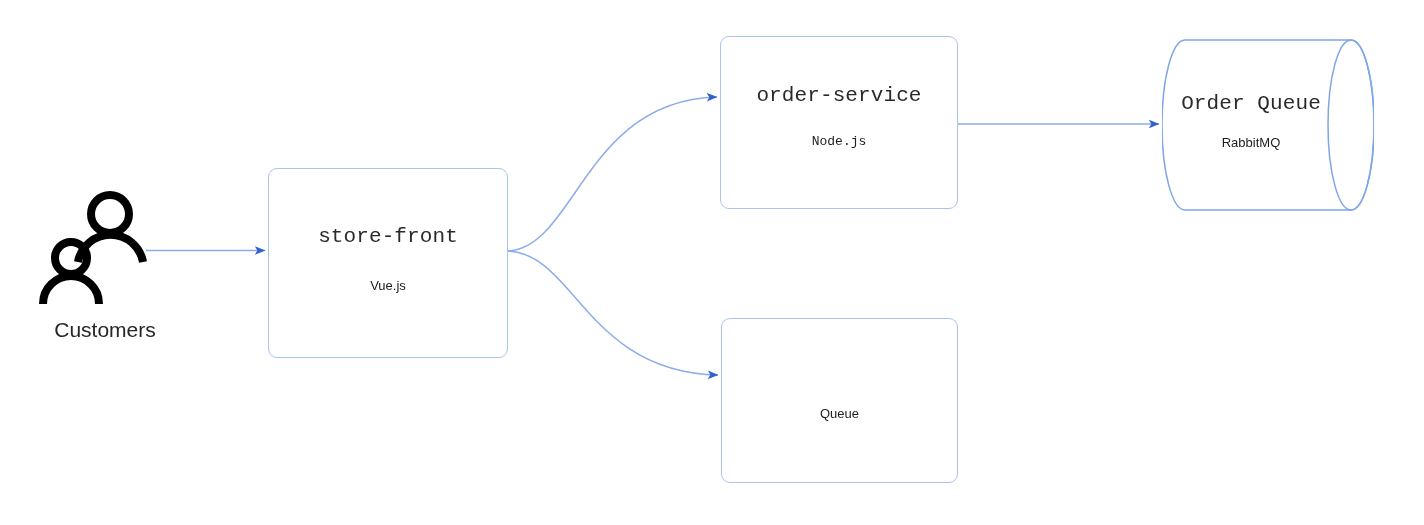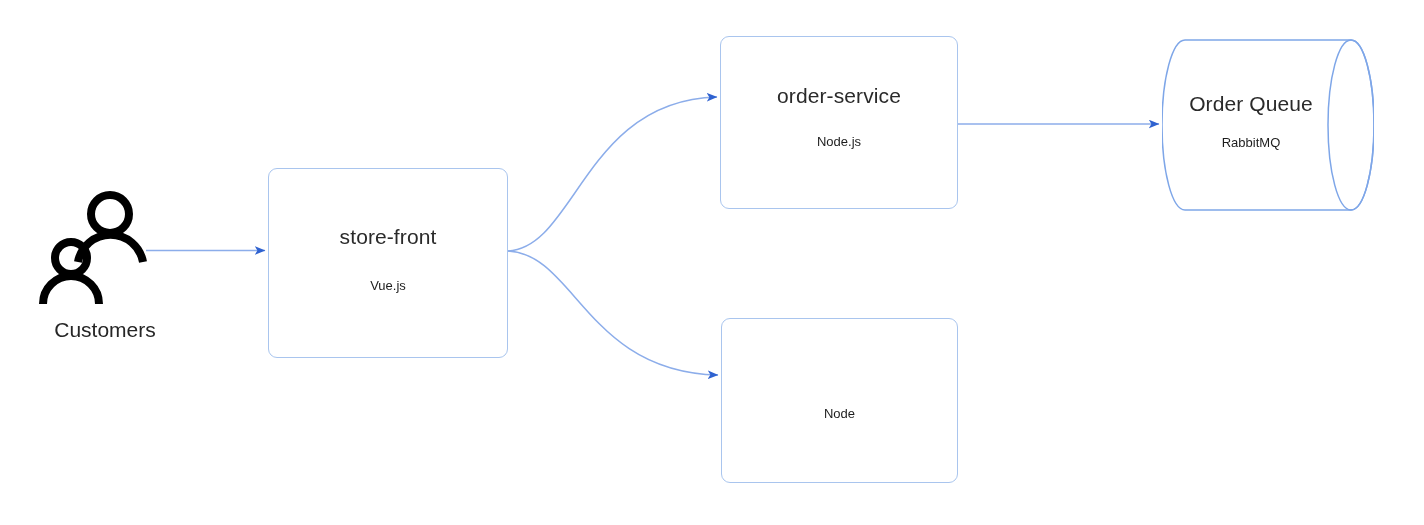--- a/index.html
+++ b/index.html
@@ -47,37 +47,38 @@
     align-items: center;
     justify-content: center;
   }
   .node-title {
     font-size: 21px;
     color: #2a2a2a;
     line-height: 1.1;
     text-align: center;
     letter-spacing: 0.1px;
     white-space: nowrap;
+    font-family: Liberation Mono, monospace;
   }
   .node-subtitle {
     font-size: 13px;
     color: #1d1d1d;
     text-align: center;
     white-space: nowrap;
   }
 
   
   #node-store-front   { left: 268px; top: 168px; width: 240px; height: 190px; }
   #node-order-service { left: 720px; top: 36px;  width: 238px; height: 173px; }
   #node-product-service { left: 721px; top: 318px; width: 237px; height: 165px; }
 
   #node-store-front .node-title      { margin-top: -8px; }
   #node-store-front .node-subtitle   { margin-top: 30px; }
   #node-order-service .node-title    { margin-top: -12px; }
-  #node-order-service .node-subtitle { margin-top: 27px; }
+  #node-order-service .node-subtitle { margin-top: 27px; font-family: Liberation Mono, monospace; }
   #node-product-service .node-title    { margin-top: -10px; }
   #node-product-service .node-subtitle { margin-top: 26px; }
 
   
   #node-order-queue {
     position: absolute;
     left: 1162px;
     top: 38px;
     width: 212px;
     height: 174px;
@@ -176,21 +177,21 @@
       <div class="node-title">store-front</div>
       <div class="node-subtitle">Vue.js</div>
     </div>
 
     <div id="node-order-service" class="node-box">
       <div class="node-title">order-service</div>
       <div class="node-subtitle">Node.js</div>
     </div>
 
     <div id="node-product-service" class="node-box">
-      <div class="node-subtitle">Node</div>
+      <div class="node-subtitle">Queue</div>
     </div>
 
     <div id="node-order-queue">
       <svg class="cyl-svg" viewBox="0 0 212 174">
 
         <path d="M23,2 L189,2
                  A23,85 0 0 1 189,172
                  L23,172
                  A23,85 0 0 1 23,2 Z" fill="#ffffff" stroke="#7ea6e8" stroke-width="1.5"></path>
 

